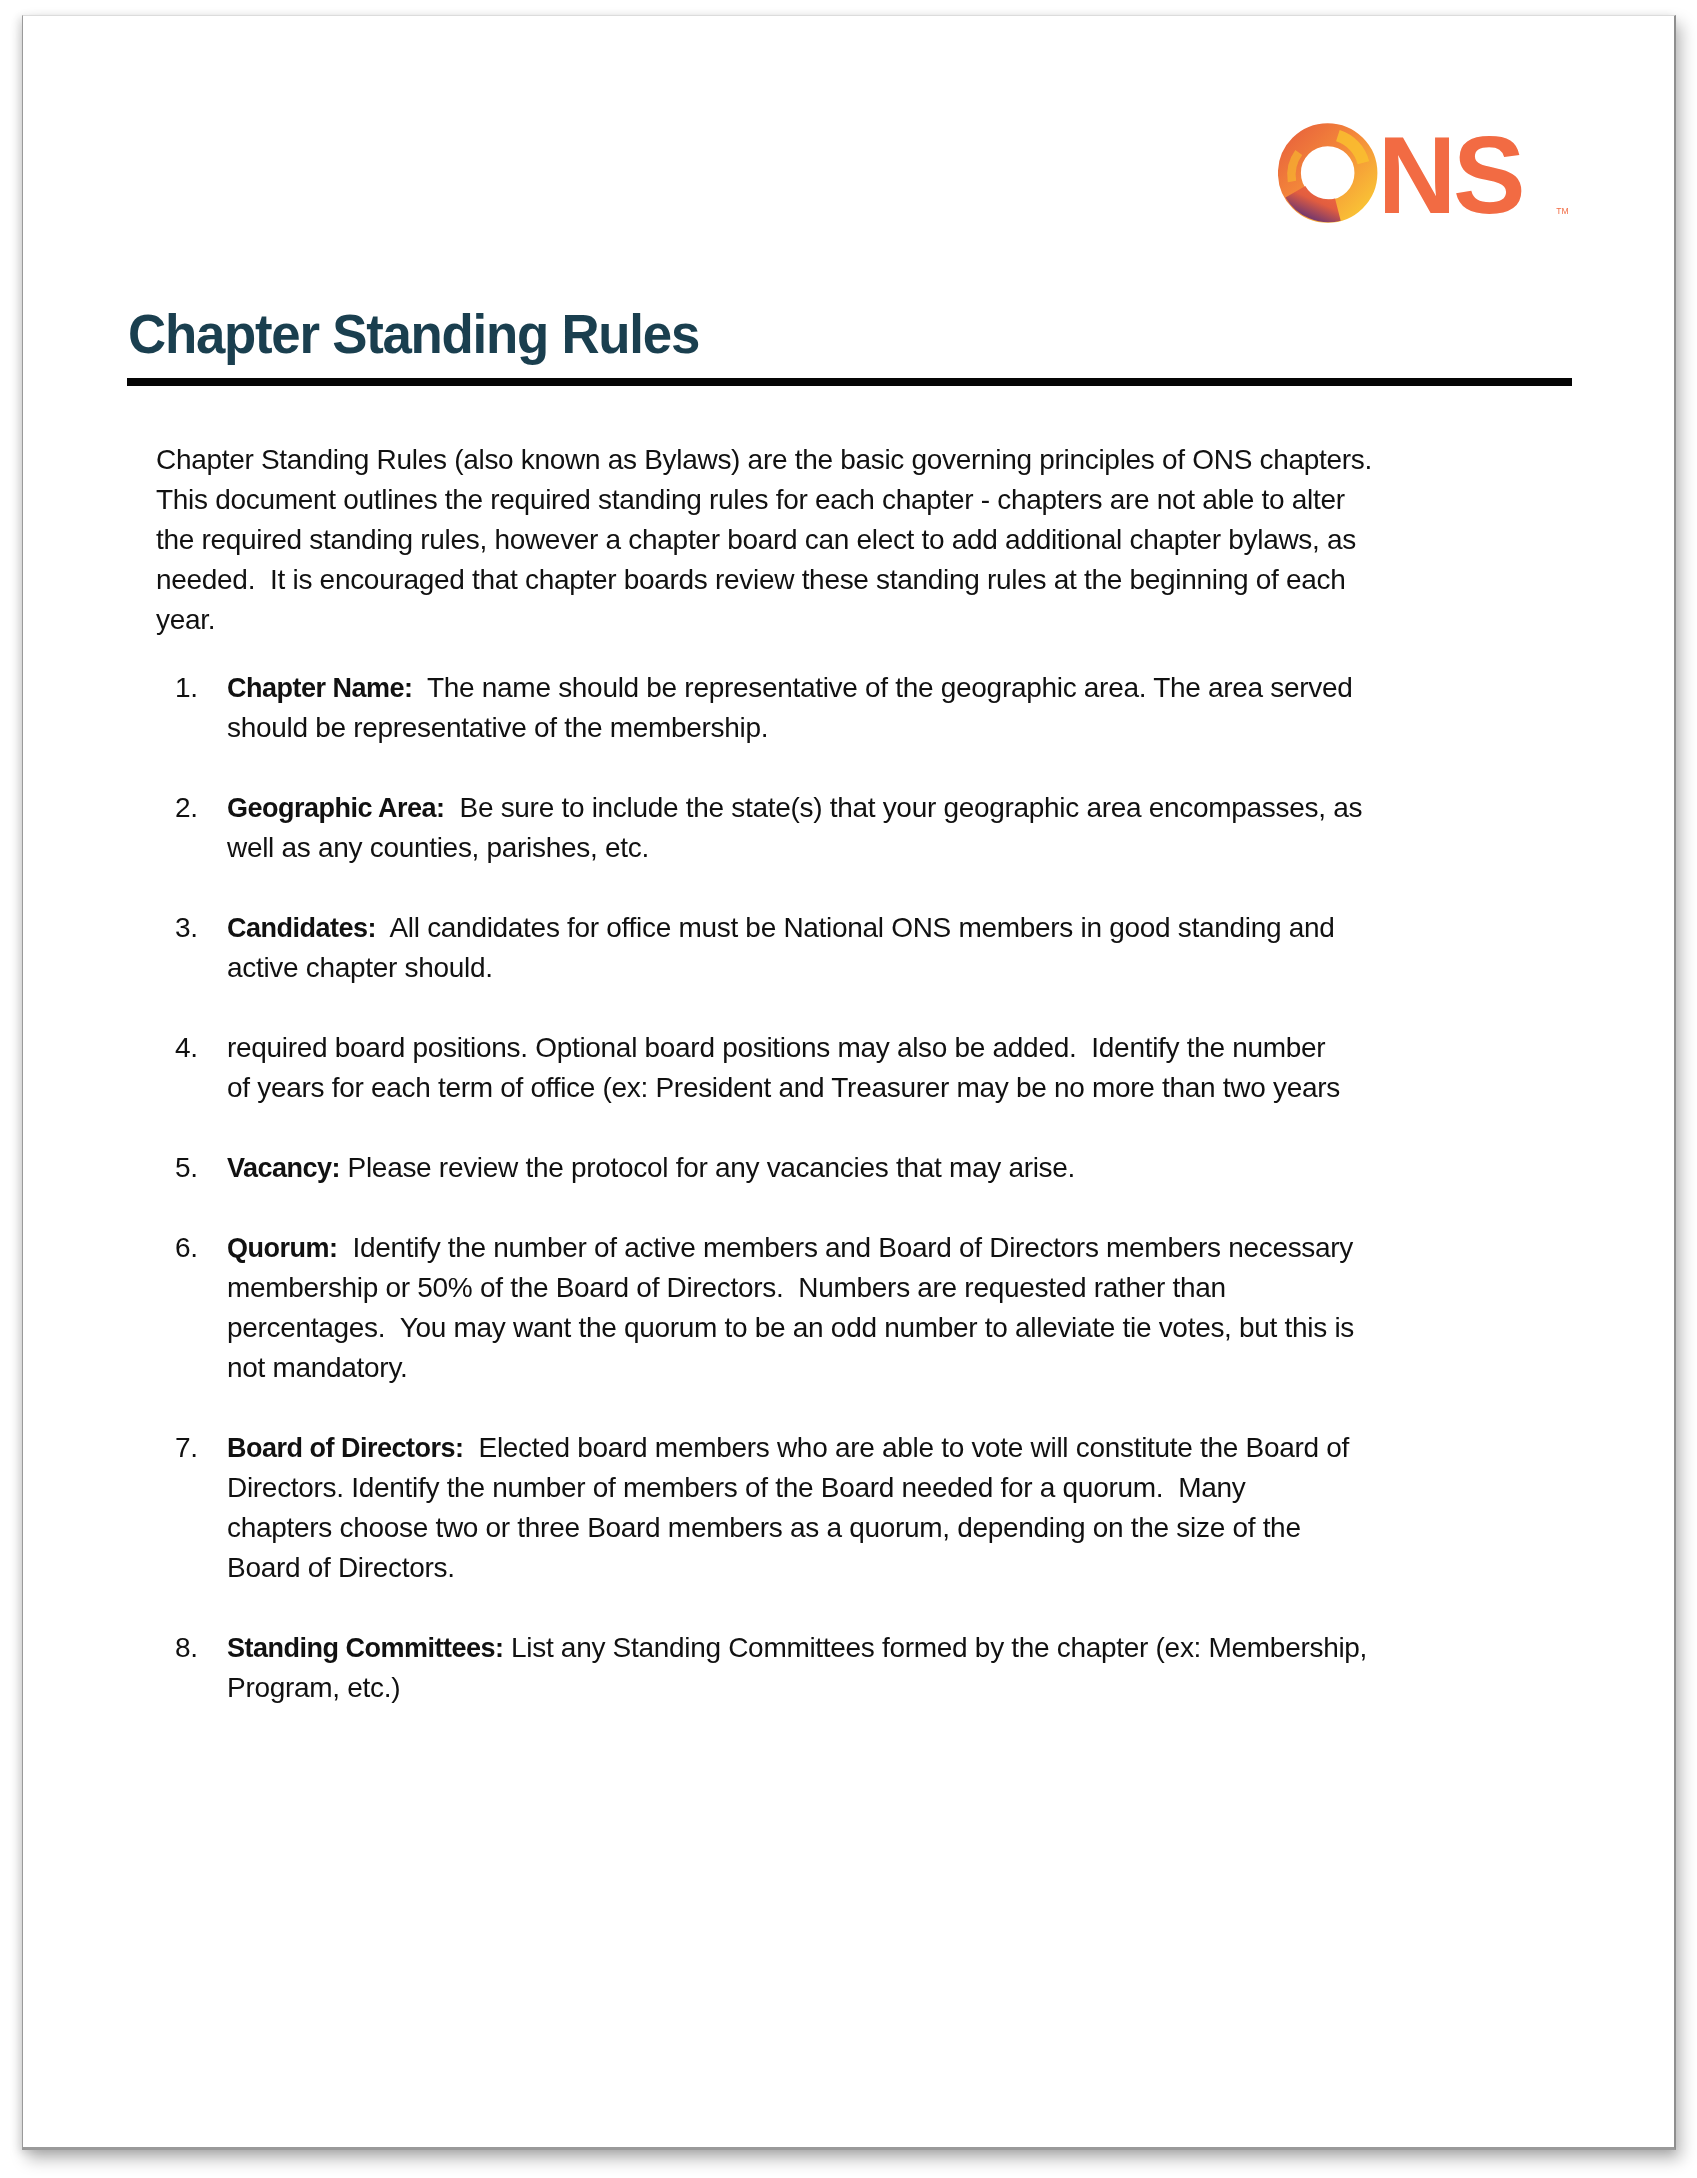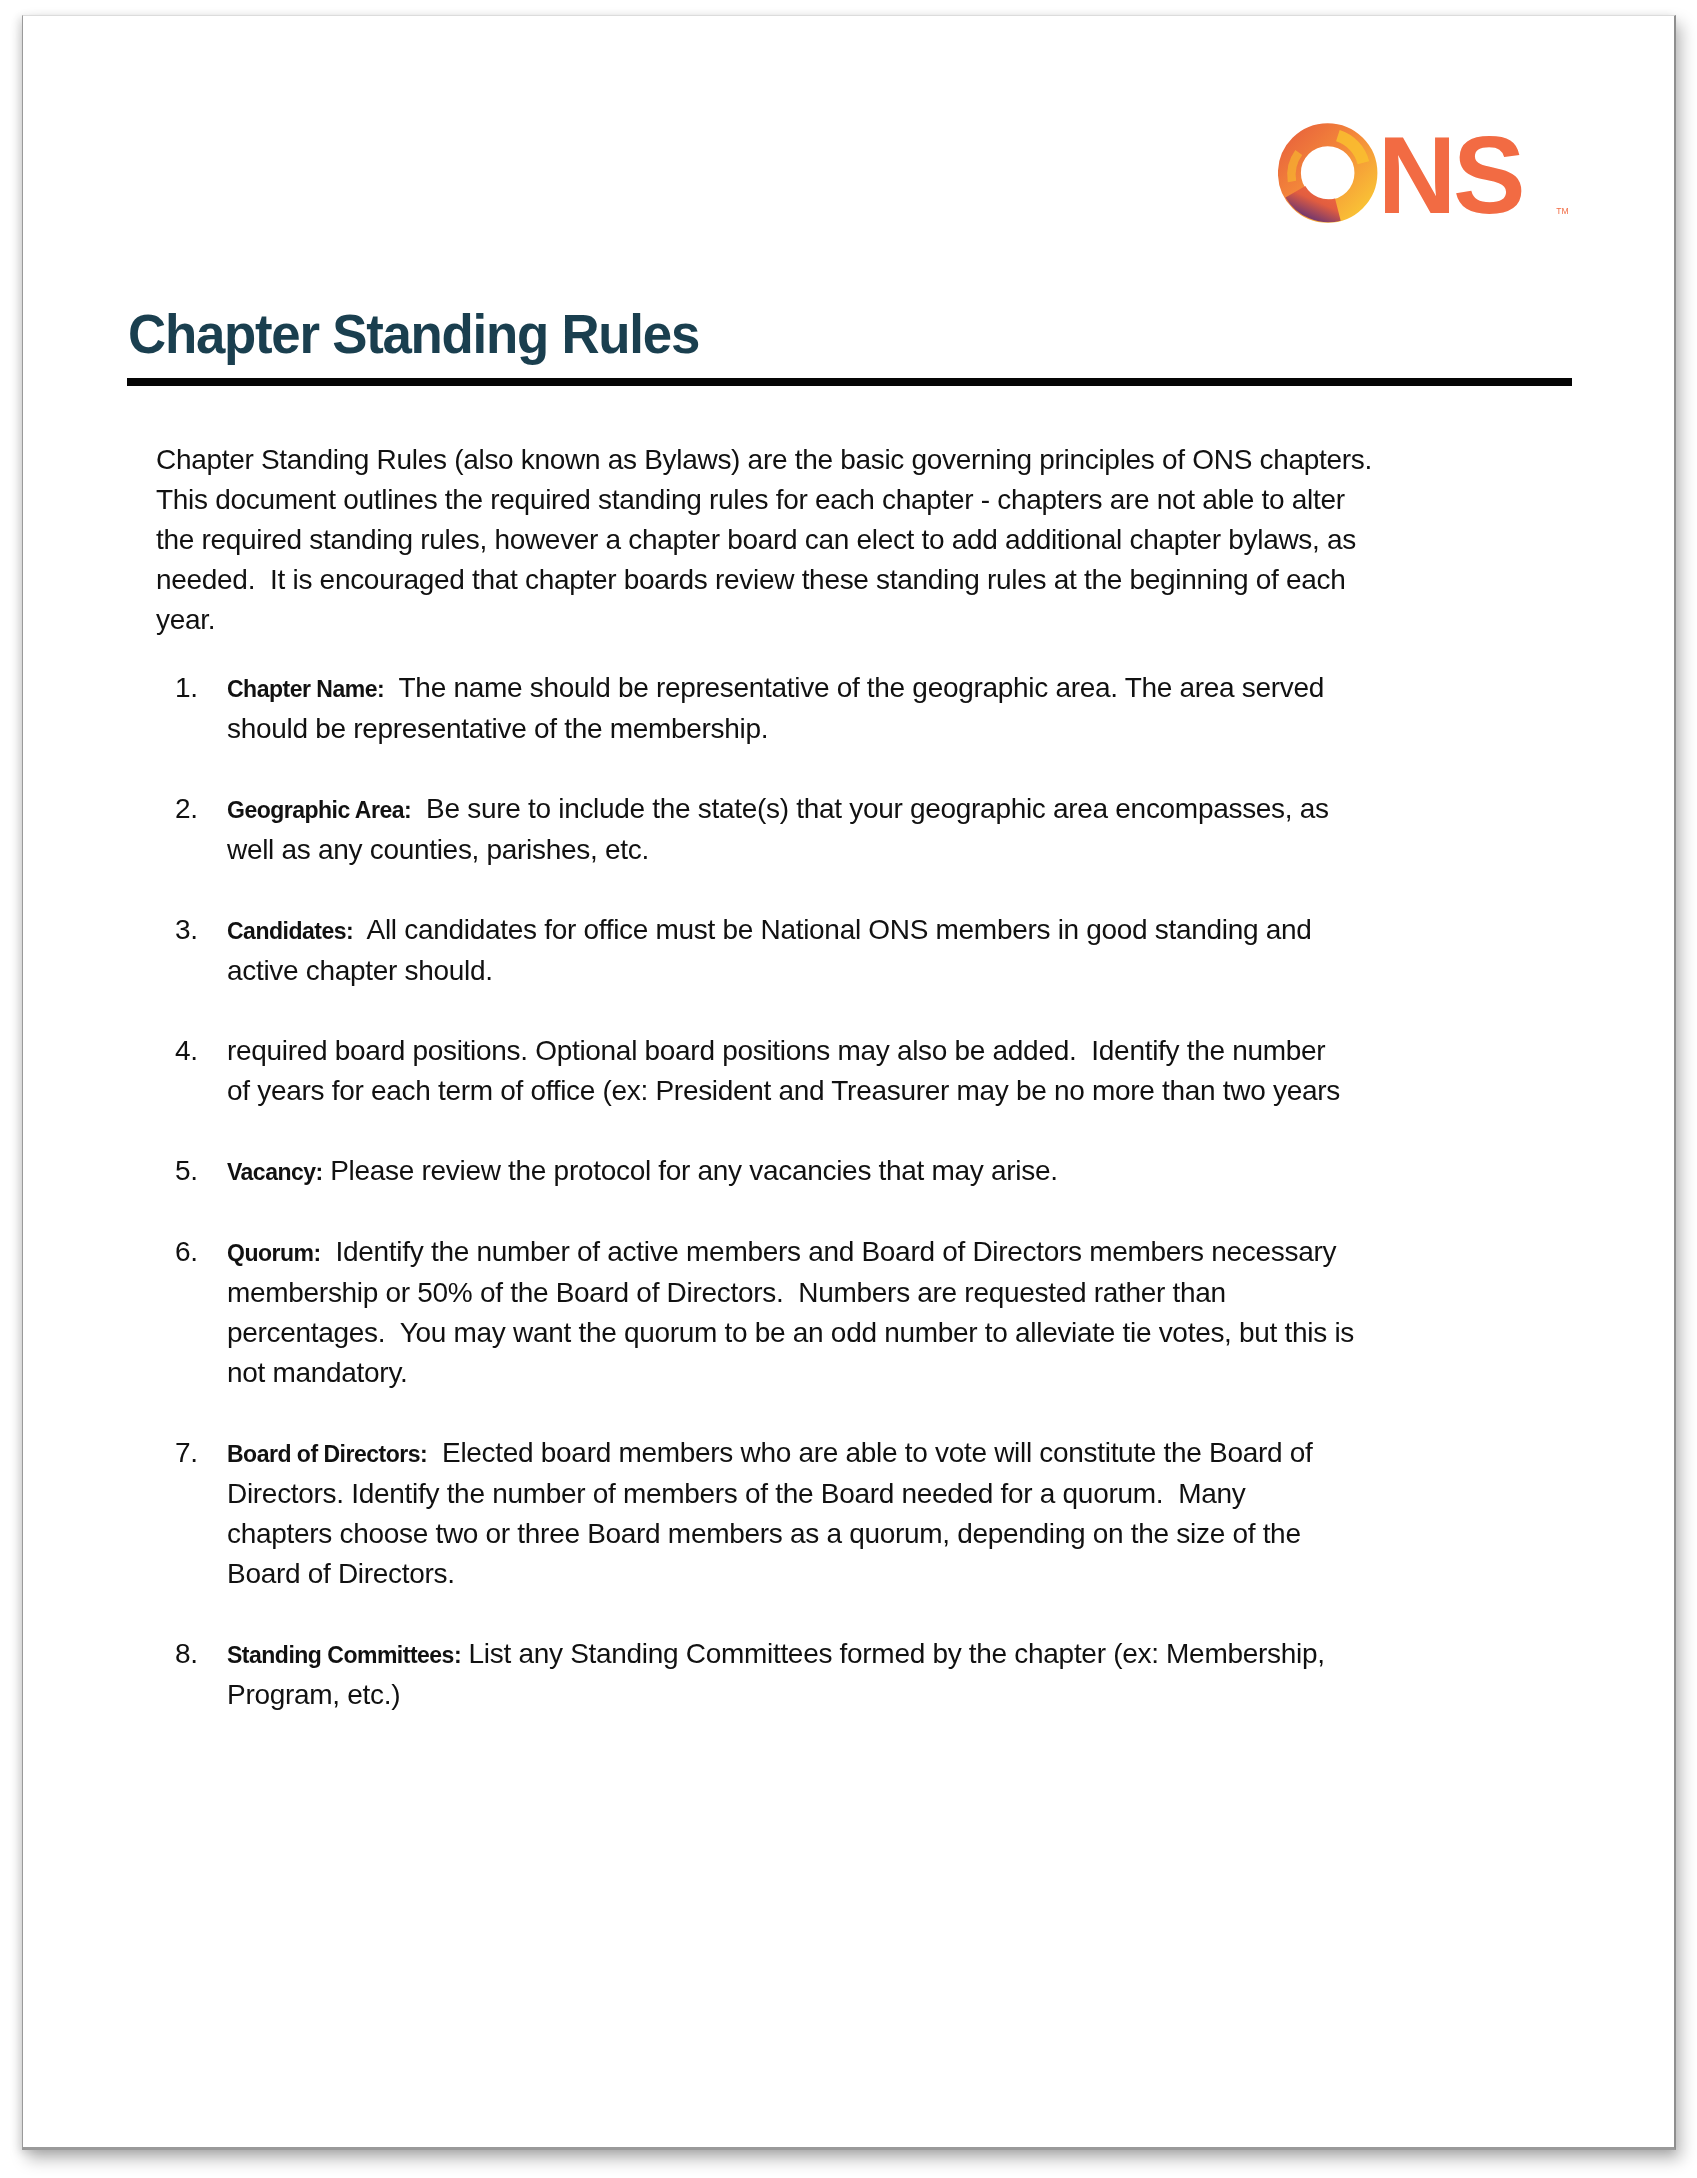--- a/index.html
+++ b/index.html
@@ -73,21 +73,21 @@
     position: relative;
     padding-left: 52px;
     margin: 0 0 40px 0;
   }
   .rules .num {
     position: absolute;
     left: 0; top: 0;
   }
   .rules .label {
     font-weight: bold;
-    font-size: 23px;
+    font-size: 27px;
     letter-spacing: -0.5px;
   }
   .ln { display: block; white-space: pre; }
 </style>
 </head>
 <body>
 
 <div class="page">
 </div>
 

